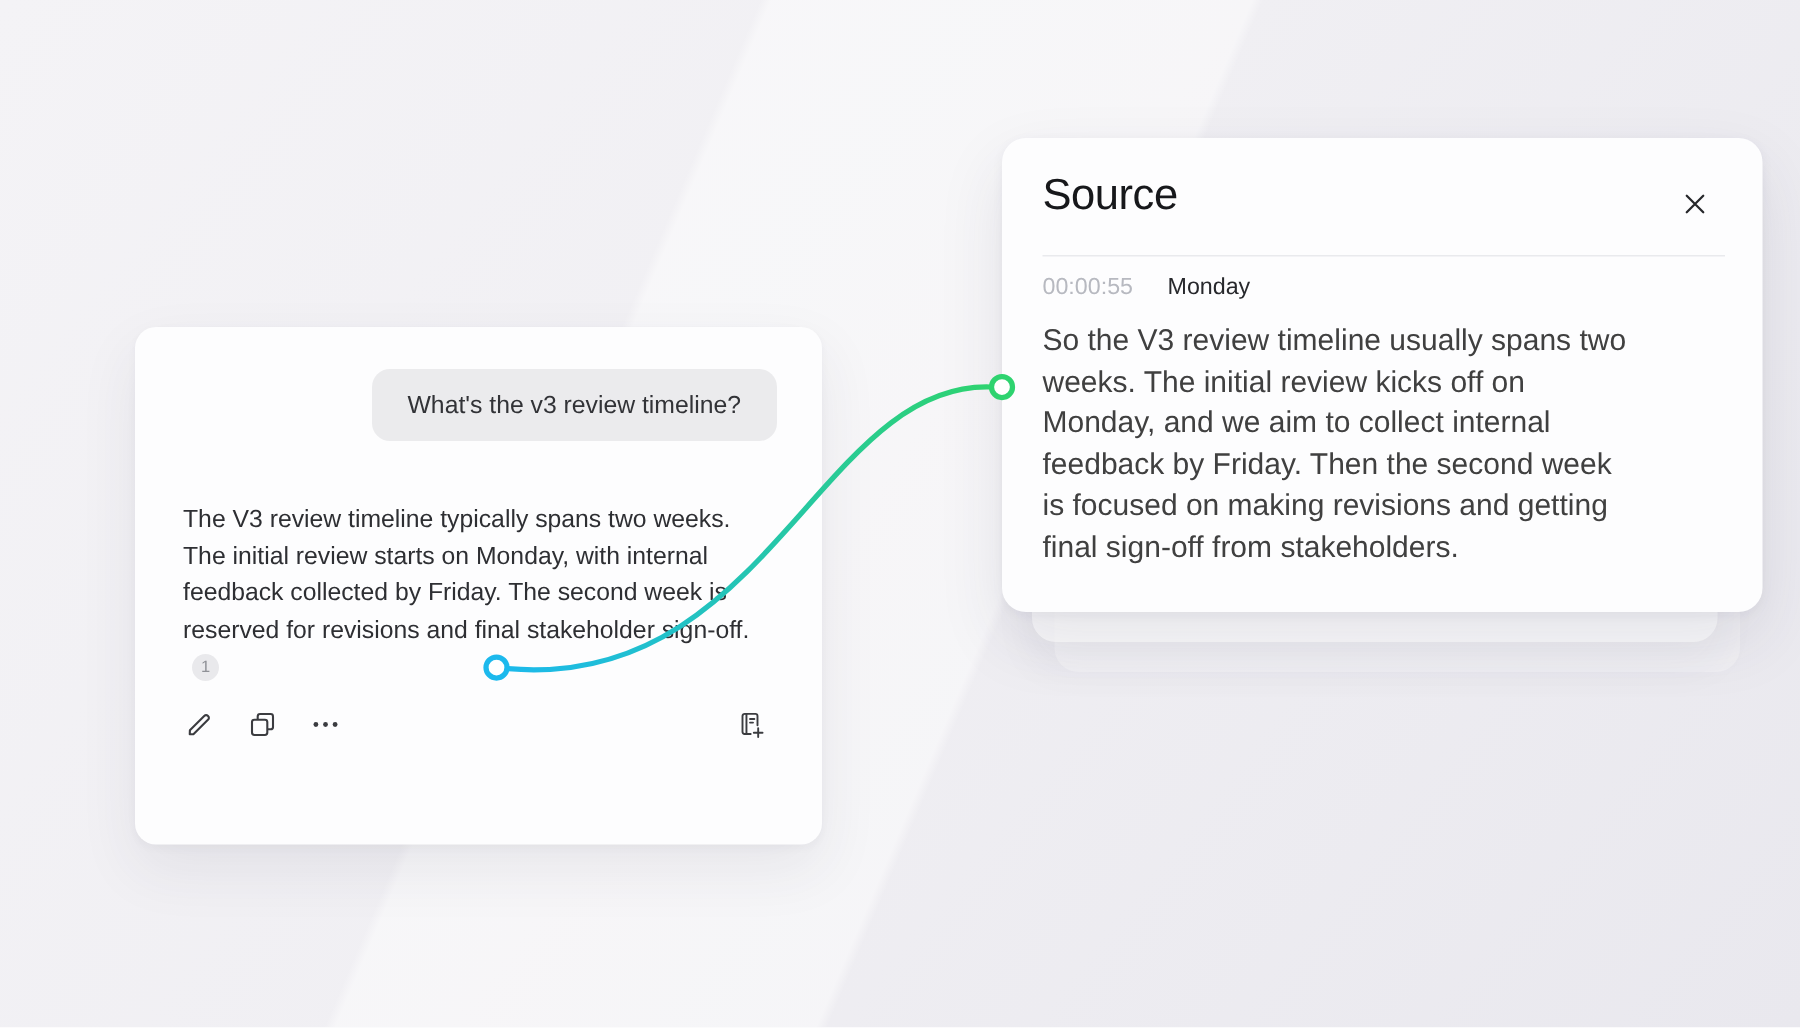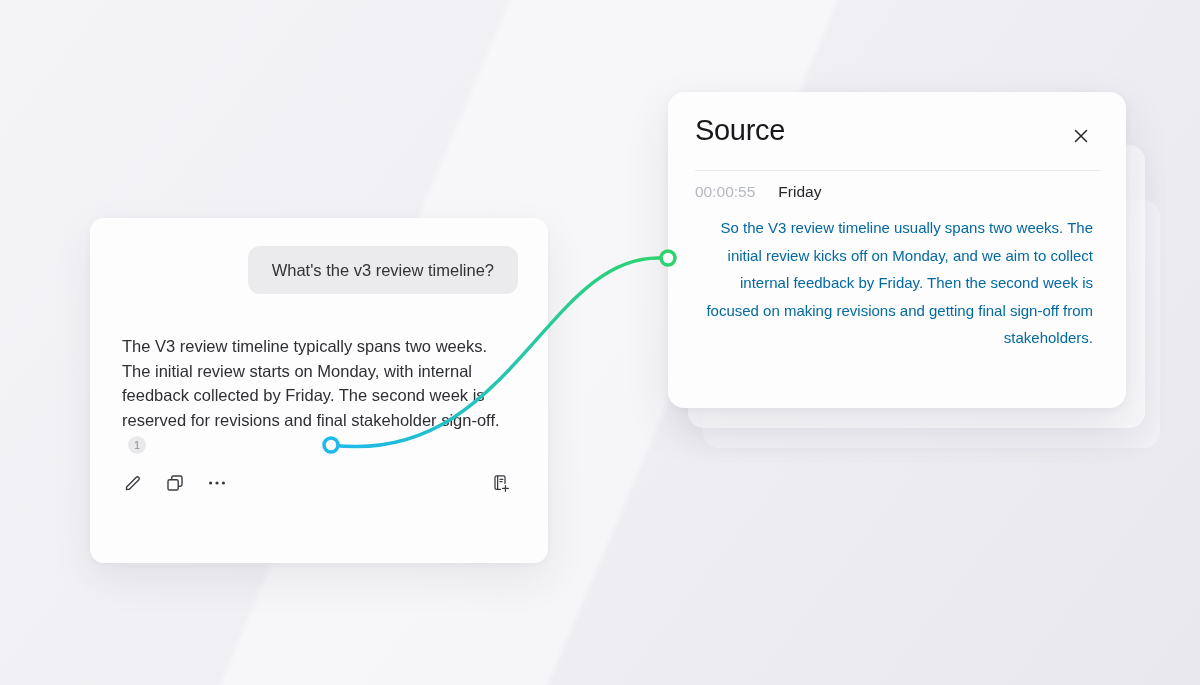--- a/index.html
+++ b/index.html
@@ -19,21 +19,21 @@
 
   
   .card {
     position: absolute;
     background: #fdfdfe;
     border-radius: 14px;
     box-shadow: 0 16px 40px rgba(45,45,75,0.08), 0 2px 6px rgba(45,45,75,0.04);
   }
   .chat-card { left: 90px; top: 218px; width: 458px; height: 345px; z-index: 2; }
 
-  .source-card { left: 668px; top: 92px; width: 458px; height: 316px; border-radius: 16px;
+  .source-card { left: 668px; top: 92px; width: 507px; height: 316px; border-radius: 16px;
     box-shadow: 0 18px 45px rgba(45,45,75,0.10), 0 2px 8px rgba(45,45,75,0.05); z-index: 2; }
 
   .stack { position: absolute; border-radius: 16px; z-index: 1; }
   .stack-1 { left: 688px; top: 145px; width: 457px; height: 283px;
     background: rgba(255,255,255,0.55); box-shadow: 0 14px 30px rgba(45,45,75,0.05); }
   .stack-2 { left: 703px; top: 200px; width: 457px; height: 248px;
     background: rgba(255,255,255,0.28); }
 
   
   .bubble {
@@ -70,21 +70,21 @@
     position: absolute; right: 37px; top: 36px;
     width: 16px; height: 16px; color: #26272a; cursor: pointer;
   }
   .close-btn svg { width: 100%; height: 100%; display: block; }
   .divider { position: absolute; left: 27px; right: 25px; top: 78px; height: 1px; background: #e9eaed; }
   .meta { position: absolute; left: 27px; top: 90px; font-size: 15.5px; line-height: 20px; display: flex; gap: 23px; justify-content: space-between; }
   .timestamp { color: #b7b9c0; }
   .speaker { color: #27282c; }
   .source-body {
     position: absolute; left: 27px; top: 122px; width: 398px;
-    font-size: 15px; line-height: 27.5px; color: #0369a1; text-align: right;
+    font-size: 20px; line-height: 27.5px; color: #404040;
   }
 
   
   .connector-layer {
     position: absolute; inset: 0; z-index: 3; pointer-events: none;
   }
 </style>
 </head>
 <body>
 
@@ -135,21 +135,21 @@
   <div class="card source-card">
     <div class="source-title">Source</div>
     <span class="close-btn">
       <svg viewBox="0 0 16 16" fill="none" stroke="currentColor" stroke-width="1.5" stroke-linecap="round">
         <path d="M2.5 2.5 L13.5 13.5 M13.5 2.5 L2.5 13.5"></path>
       </svg>
     </span>
     <div class="divider"></div>
     <div class="meta">
       <span class="timestamp">00:00:55</span>
-      <span class="speaker">Friday</span>
+      <span class="speaker">Monday</span>
     </div>
     <div class="source-body">So the V3 review timeline usually spans two weeks. The initial review kicks off on Monday, and we aim to collect internal feedback by Friday. Then the second week is focused on making revisions and getting final sign-off from stakeholders.</div>
   </div>
 
   <svg class="connector-layer" width="1200" height="685" viewBox="0 0 1200 685" xmlns="http://www.w3.org/2000/svg">
     <defs>
       <linearGradient id="connGrad" gradientUnits="userSpaceOnUse" x1="331" y1="445" x2="661" y2="258">
         <stop offset="0" stop-color="#1cb9ed"></stop>
         <stop offset="1" stop-color="#2ed36f"></stop>
       </linearGradient>

